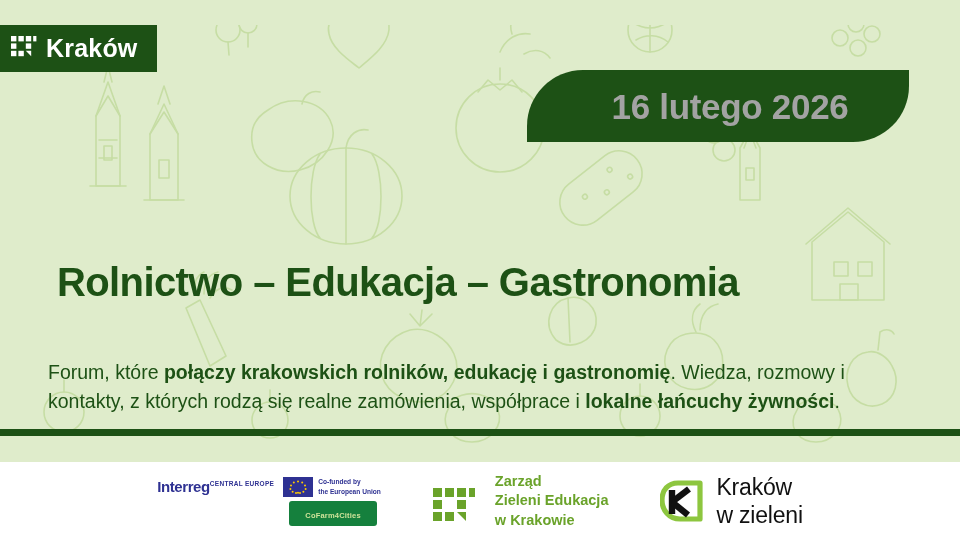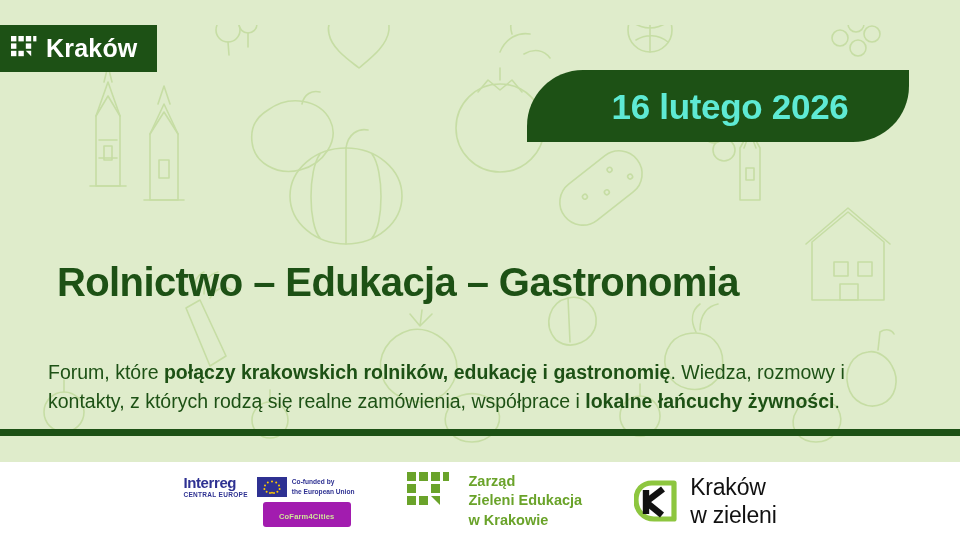--- a/index.html
+++ b/index.html
@@ -35,21 +35,21 @@
 
   
   .date-badge{
     position:absolute;left:527px;top:70px;width:382px;height:72px;
     background:#1d5115;
     border-top-left-radius:56px;
     border-bottom-right-radius:56px;
     display:flex;align-items:center;justify-content:center;
   }
   .date-badge .date-text{
-    color:#5eead4;font-size:35px;font-weight:700;letter-spacing:-.3px;
+    color:#a3a3a3;font-size:35px;font-weight:700;letter-spacing:-.3px;
     line-height:1;white-space:nowrap;padding-left:24px;
   }
 
   
   .title-main{
     position:absolute;left:0;top:189px;width:960px;text-align:center;
     color:#1d5115;font-size:63px;font-weight:700;line-height:1;
     letter-spacing:-1.3px;white-space:nowrap;
   }
   .title-sub{
@@ -80,42 +80,42 @@
   .footer-inner{
     position:absolute;left:0;top:0;width:960px;height:78px;
     display:flex;align-items:center;justify-content:center;gap:52px;
   }
 
   .logo-block{display:flex;align-items:center;}
 
   
   .interreg-wrap{display:flex;flex-direction:column;align-items:center;gap:4px;}
   .interreg-row{display:flex;align-items:center;gap:9px;}
-  .interreg-mark{display:flex;flex-direction:column;line-height:1;}
+  .interreg-mark{display:flex;flex-direction:row;line-height:1;}
   .interreg-name{
     color:#2e3192;font-size:15px;font-weight:700;letter-spacing:-.4px;
   }
   .interreg-sub{
     color:#2e3192;font-size:6.5px;font-weight:700;letter-spacing:.3px;margin-top:2px;
   }
   .eu-lockup{display:flex;align-items:center;gap:5px;}
   .eu-flag{width:30px;height:20px;flex:0 0 30px;}
   .eu-text{
     color:#2e3192;font-size:6.6px;font-weight:700;line-height:1.38;white-space:nowrap;
   }
   .cofarm-badge{
     position:relative;align-self:flex-end;margin-right:4px;
-    padding:3px 16px 4px;border-radius:3px;background:#a21caf;
+    padding:3px 16px 4px;border-radius:3px;background:#15803d;
   }
   .cofarm-badge span{
     color:#cfe39a;font-size:7.5px;font-weight:700;letter-spacing:.2px;white-space:nowrap;
   }
 
   
-  .zzm-wrap{display:flex;align-items:flex-start;gap:20px;}
+  .zzm-wrap{display:flex;align-items:flex-end;gap:20px;}
   .zzm-mark{width:42px;height:42px;flex:0 0 42px;}
   .zzm-text{
     color:#6aa32a;font-size:14.5px;font-weight:700;line-height:1.33;white-space:nowrap;
   }
 
   
   .kwz-wrap{display:flex;align-items:center;gap:12px;}
   .kwz-mark{width:44px;height:44px;flex:0 0 44px;}
   .kwz-text{
     color:#111111;font-size:23px;font-weight:400;line-height:1.22;

